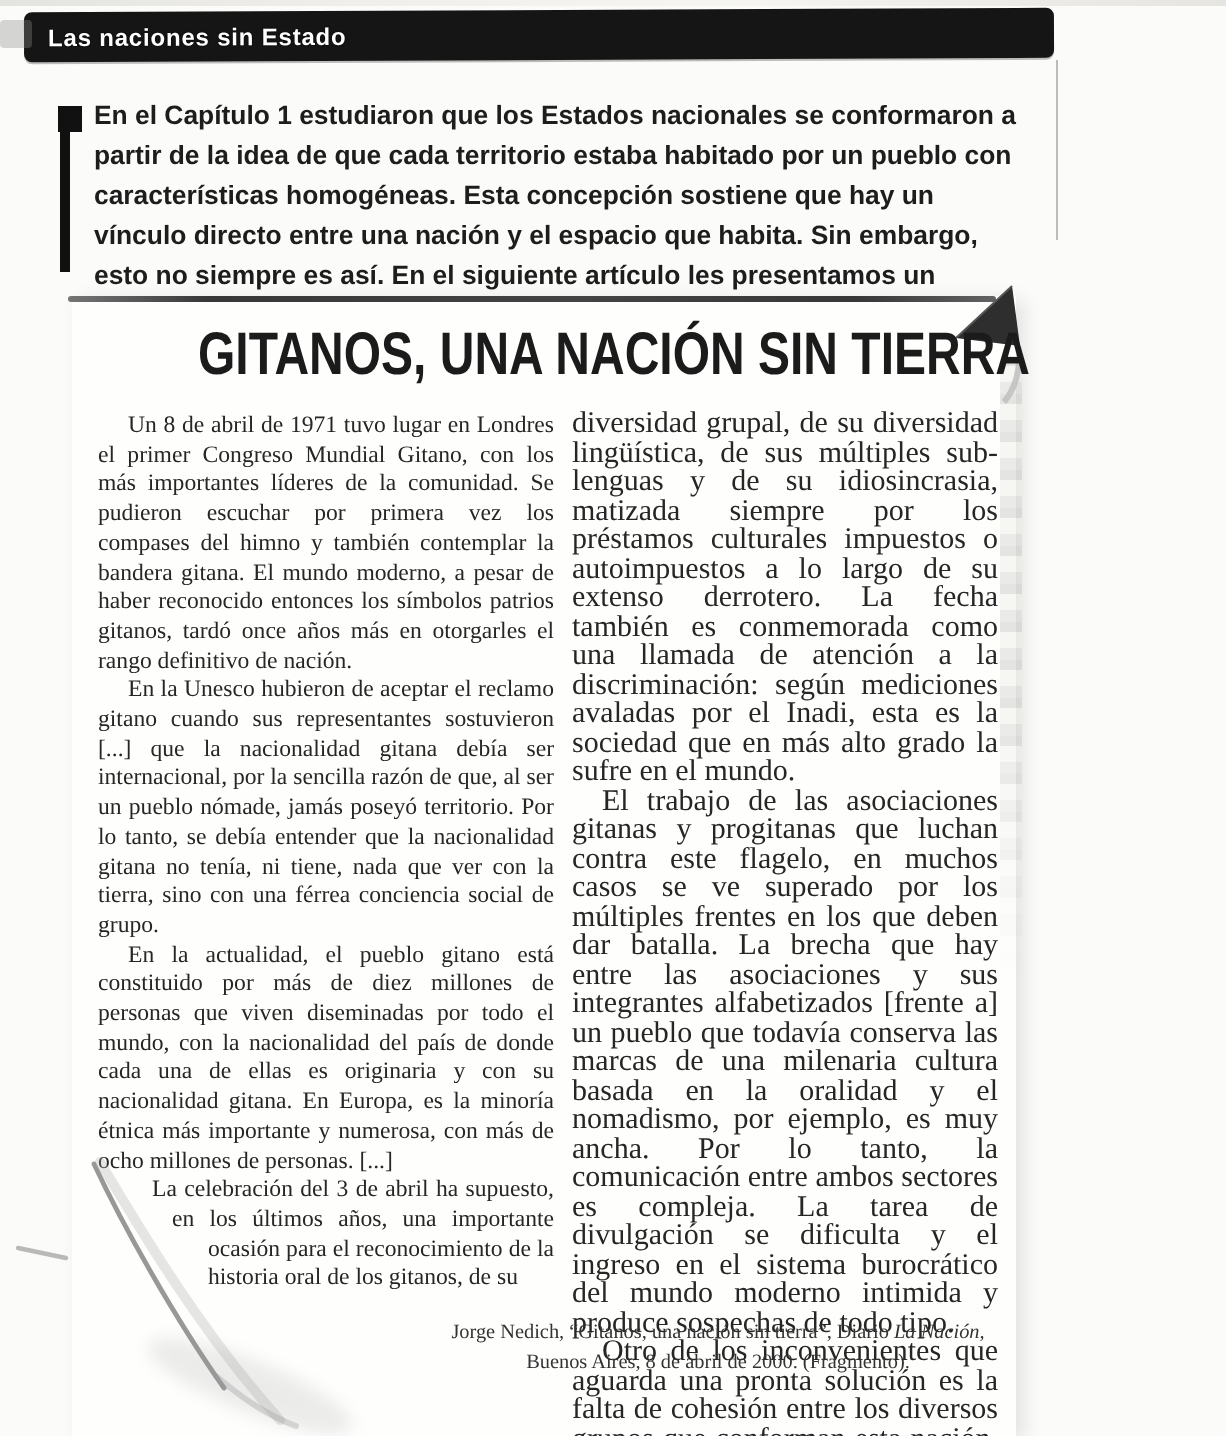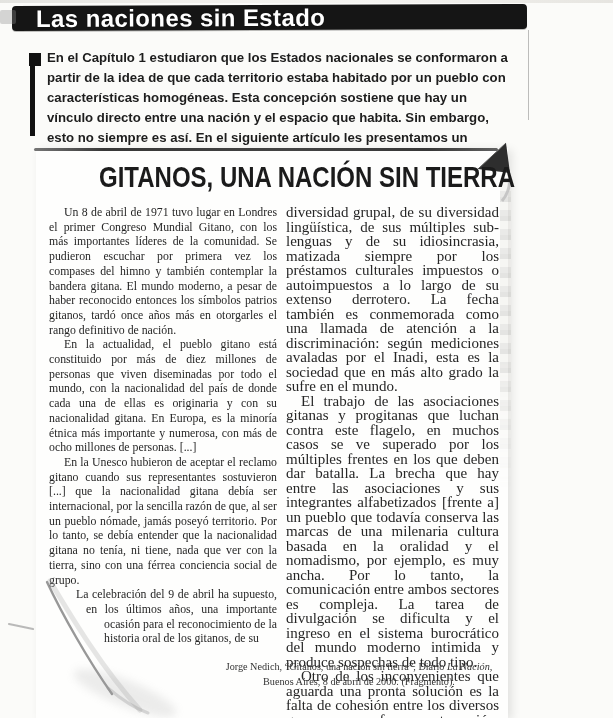--- a/index.html
+++ b/index.html
@@ -21,22 +21,22 @@
     transform:rotate(-0.25deg);
     display:flex;align-items:center;
     box-shadow:0 1px 0 rgba(0,0,0,.25);
   }
   .banner-fuzz{
     position:absolute;top:10px;left:0;width:16px;height:14px;
     background:#8c8c8c;opacity:.35;border-radius:2px;
   }
   .banner-title{
     font-family:"Liberation Sans", sans-serif;
-    font-weight:bold;font-size:24px;letter-spacing:.4px;
-    color:#ffffff;padding-left:24px;white-space:nowrap;
+    font-weight:bold;font-size:12px;letter-spacing:.4px;
+    color:#ffffff;padding-left:12px;white-space:nowrap;
     text-shadow:0 0 1px #000;
   }
   .page-edge-line{
     position:absolute;left:528px;top:30px;width:1px;height:90px;
     background:#9a9a9a;opacity:.65;
   }
   
   .intro{position:absolute;top:48px;left:30px;width:482px;}
   .intro-bar{position:absolute;left:0;top:6px;width:5px;height:82px;background:#111;}
   .intro-nub{position:absolute;left:-1px;top:5px;width:12px;height:13px;background:#111;}
@@ -129,23 +129,23 @@
     <path d="M8,32 L36,6" stroke="#555" stroke-width="1"></path>
   </svg>
 
   <h1 class="article-title">
     <span>GITANOS, UNA NACIÓN SIN TIERRA</span>
   </h1>
 
   <div class="cols">
     <div class="col col-left" lang="es">
       <p>Un 8 de abril de 1971 tuvo lugar en Londres el primer Congreso Mundial Gitano, con los más importantes líderes de la comunidad. Se pudieron escuchar por primera vez los compases del himno y también contemplar la bandera gitana. El mundo moderno, a pesar de haber reconocido entonces los símbolos patrios gitanos, tardó once años más en otorgarles el rango definitivo de nación.</p>
+      <p>En la Unesco hubieron de aceptar el reclamo gitano cuando sus representantes sostuvieron [...] que la nacionalidad gitana debía ser internacional, por la sencilla razón de que, al ser un pueblo nómade, jamás poseyó territorio. Por lo tanto, se debía entender que la nacionalidad gitana no tenía, ni tiene, nada que ver con la tierra, sino con una férrea conciencia social de grupo.</p>
       <p>En la actualidad, el pueblo gitano está constituido por más de diez millones de personas que viven diseminadas por todo el mundo, con la nacionalidad del país de donde cada una de ellas es originaria y con su nacionalidad gitana. En Europa, es la minoría étnica más importante y numerosa, con más de ocho millones de personas. [...]</p>
-      <p>En la Unesco hubieron de aceptar el reclamo gitano cuando sus representantes sostuvieron [...] que la nacionalidad gitana debía ser internacional, por la sencilla razón de que, al ser un pueblo nómade, jamás poseyó territorio. Por lo tanto, se debía entender que la nacionalidad gitana no tenía, ni tiene, nada que ver con la tierra, sino con una férrea conciencia social de grupo.</p>
-      <p class="p-stair"><span class="st st1"></span><span class="st st2"></span><span class="st st3"></span><span class="st st4"></span><span>La celebración del 9 de abril ha supuesto, en los últimos años, una importante ocasión para el reconocimiento de la historia oral de los gitanos, de su</span></p>
+      <p class="p-stair"><span class="st st1"></span><span class="st st2"></span><span class="st st3"></span><span class="st st4"></span><span>La celebración del 3 de abril ha supuesto, en los últimos años, una importante ocasión para el reconocimiento de la historia oral de los gitanos, de su</span></p>
     </div>
     <div class="col col-right" lang="es">
       <p class="no-indent">diversidad grupal, de su diversidad lingüística, de sus múltiples sub-lenguas y de su idiosincrasia, matizada siempre por los préstamos culturales impuestos o autoimpuestos a lo largo de su extenso derrotero. La fecha también es conmemorada como una llamada de atención a la discriminación: según mediciones avaladas por el Inadi, esta es la sociedad que en más alto grado la sufre en el mundo.</p>
       <p>El trabajo de las asociaciones gitanas y progitanas que luchan contra este flagelo, en muchos casos se ve superado por los múltiples frentes en los que deben dar batalla. La brecha que hay entre las asociaciones y sus integrantes alfabetizados [frente a] un pueblo que todavía conserva las marcas de una milenaria cultura basada en la oralidad y el nomadismo, por ejemplo, es muy ancha. Por lo tanto, la comunicación entre ambos sectores es compleja. La tarea de divulgación se dificulta y el ingreso en el sistema burocrático del mundo moderno intimida y produce sospechas de todo tipo.</p>
       <p>Otro de los inconvenientes que aguarda una pronta solución es la falta de cohesión entre los diversos grupos que conforman esta nación. [...] Lograr un frente prolijo no parece, de momento, una tarea sencilla. De la plurigrupalidad se desprenden las fuertes luchas políticas que dan lugar a las duras internas por [alcanzar] los espacios de poder.</p>
     </div>
   </div>
 
   <div class="citation">
     <span>Jorge Nedich, “Gitanos, una nación sin tierra”, Diario </span><i>La Nación,</i><br>

